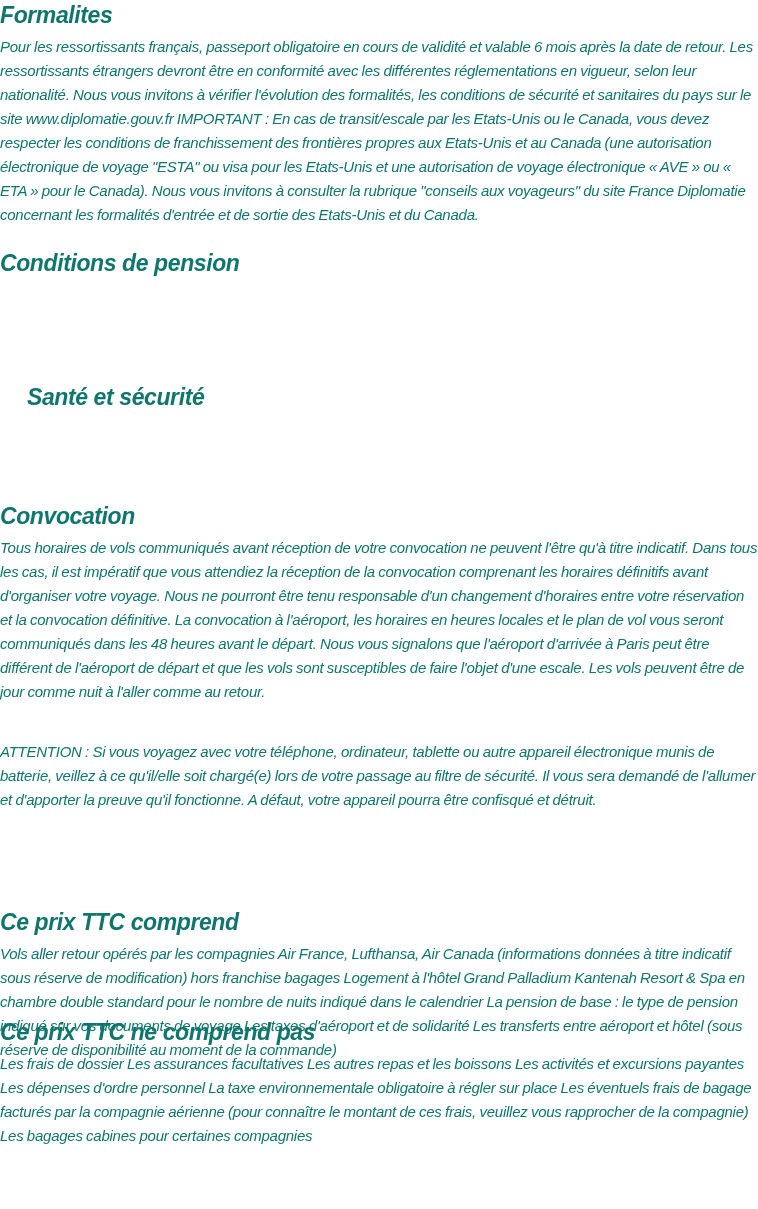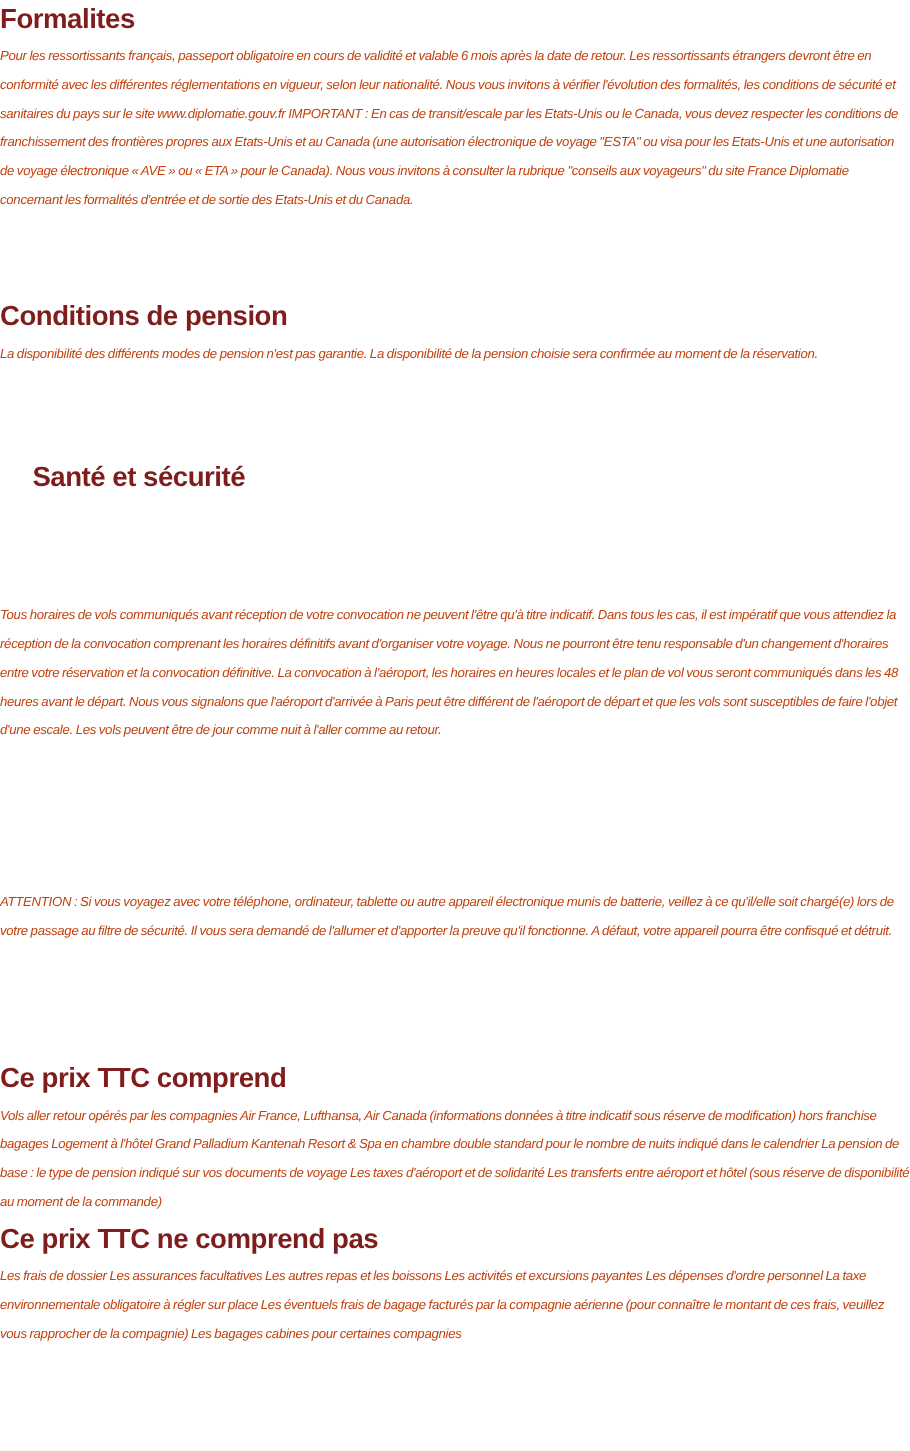--- a/index.html
+++ b/index.html
@@ -17,65 +17,66 @@
       position: relative;
       width: 758px;
     }
     .section {
       position: absolute;
       left: 0;
       width: 758px;
     }
     .section h2 {
       margin: 0;
+      font-style: italic;
       font-weight: bold;
       font-size: 23px;
       line-height: 30px;
-      color: #7f1d1d;
+      color: #0f766e;
       letter-spacing: -0.4px;
     }
     .section p {
       margin: 0;
       font-style: italic;
-      font-size: 11px;
+      font-size: 15px;
       line-height: 24px;
-      color: #c2410c;
+      color: #0f766e;
       letter-spacing: -0.25px;
       word-spacing: -0.5px;
     }
     .section h2 + p { margin-top: 5px; }
   </style>
 </head>
 <body>
 
 <div class="content">
 
   <section class="section" style="top:0px;">
     <h2>Formalites</h2>
     <p>Pour les ressortissants français, passeport obligatoire en cours de validité et valable 6 mois après la date de retour. Les ressortissants étrangers devront être en conformité avec les différentes réglementations en vigueur, selon leur nationalité. Nous vous invitons à vérifier l'évolution des formalités, les conditions de sécurité et sanitaires du pays sur le site www.diplomatie.gouv.fr IMPORTANT : En cas de transit/escale par les Etats-Unis ou le Canada, vous devez respecter les conditions de franchissement des frontières propres aux Etats-Unis et au Canada (une autorisation électronique de voyage "ESTA" ou visa pour les Etats-Unis et une autorisation de voyage électronique « AVE » ou « ETA » pour le Canada). Nous vous invitons à consulter la rubrique "conseils aux voyageurs" du site France Diplomatie concernant les formalités d'entrée et de sortie des Etats-Unis et du Canada.</p>
   </section>
 
   <section class="section" style="top:248px;">
     <h2>Conditions de pension</h2>
-    <p>La disponibilité des différents modes de pension n'est pas garantie. La disponibilité de la pension choisie sera confirmée au moment de la réservation.</p>
   </section>
 
   <section class="section" style="top:382px;margin-left:27px;">
     <h2>Santé et sécurité</h2>
   </section>
 
   <section class="section" style="top:501px;">
+    <h2>Convocation</h2>
     <p>Tous horaires de vols communiqués avant réception de votre convocation ne peuvent l'être qu'à titre indicatif. Dans tous les cas, il est impératif que vous attendiez la réception de la convocation comprenant les horaires définitifs avant d'organiser votre voyage. Nous ne pourront être tenu responsable d'un changement d'horaires entre votre réservation et la convocation définitive. La convocation à l'aéroport, les horaires en heures locales et le plan de vol vous seront communiqués dans les 48 heures avant le départ. Nous vous signalons que l'aéroport d'arrivée à Paris peut être différent de l'aéroport de départ et que les vols sont susceptibles de faire l'objet d'une escale. Les vols peuvent être de jour comme nuit à l'aller comme au retour.</p>
   </section>
 
   <section class="section" style="top:740px;">
     <p>ATTENTION : Si vous voyagez avec votre téléphone, ordinateur, tablette ou autre appareil électronique munis de batterie, veillez à ce qu'il/elle soit chargé(e) lors de votre passage au filtre de sécurité. Il vous sera demandé de l'allumer et d'apporter la preuve qu'il fonctionne. A défaut, votre appareil pourra être confisqué et détruit.</p>
   </section>
 
-  <section class="section" style="top:883px;">
+  <section class="section" style="top:907px;">
     <h2>Ce prix TTC comprend</h2>
     <p>Vols aller retour opérés par les compagnies Air France, Lufthansa, Air Canada (informations données à titre indicatif sous réserve de modification) hors franchise bagages Logement à l'hôtel Grand Palladium Kantenah Resort &amp; Spa en chambre double standard pour le nombre de nuits indiqué dans le calendrier La pension de base : le type de pension indiqué sur vos documents de voyage Les taxes d'aéroport et de solidarité Les transferts entre aéroport et hôtel (sous réserve de disponibilité au moment de la commande)</p>
   </section>
 
   <section class="section" style="top:1017px;">
     <h2>Ce prix TTC ne comprend pas</h2>
     <p>Les frais de dossier Les assurances facultatives Les autres repas et les boissons Les activités et excursions payantes Les dépenses d'ordre personnel La taxe environnementale obligatoire à régler sur place Les éventuels frais de bagage facturés par la compagnie aérienne (pour connaître le montant de ces frais, veuillez vous rapprocher de la compagnie) Les bagages cabines pour certaines compagnies</p>
   </section>
 
 </div>

